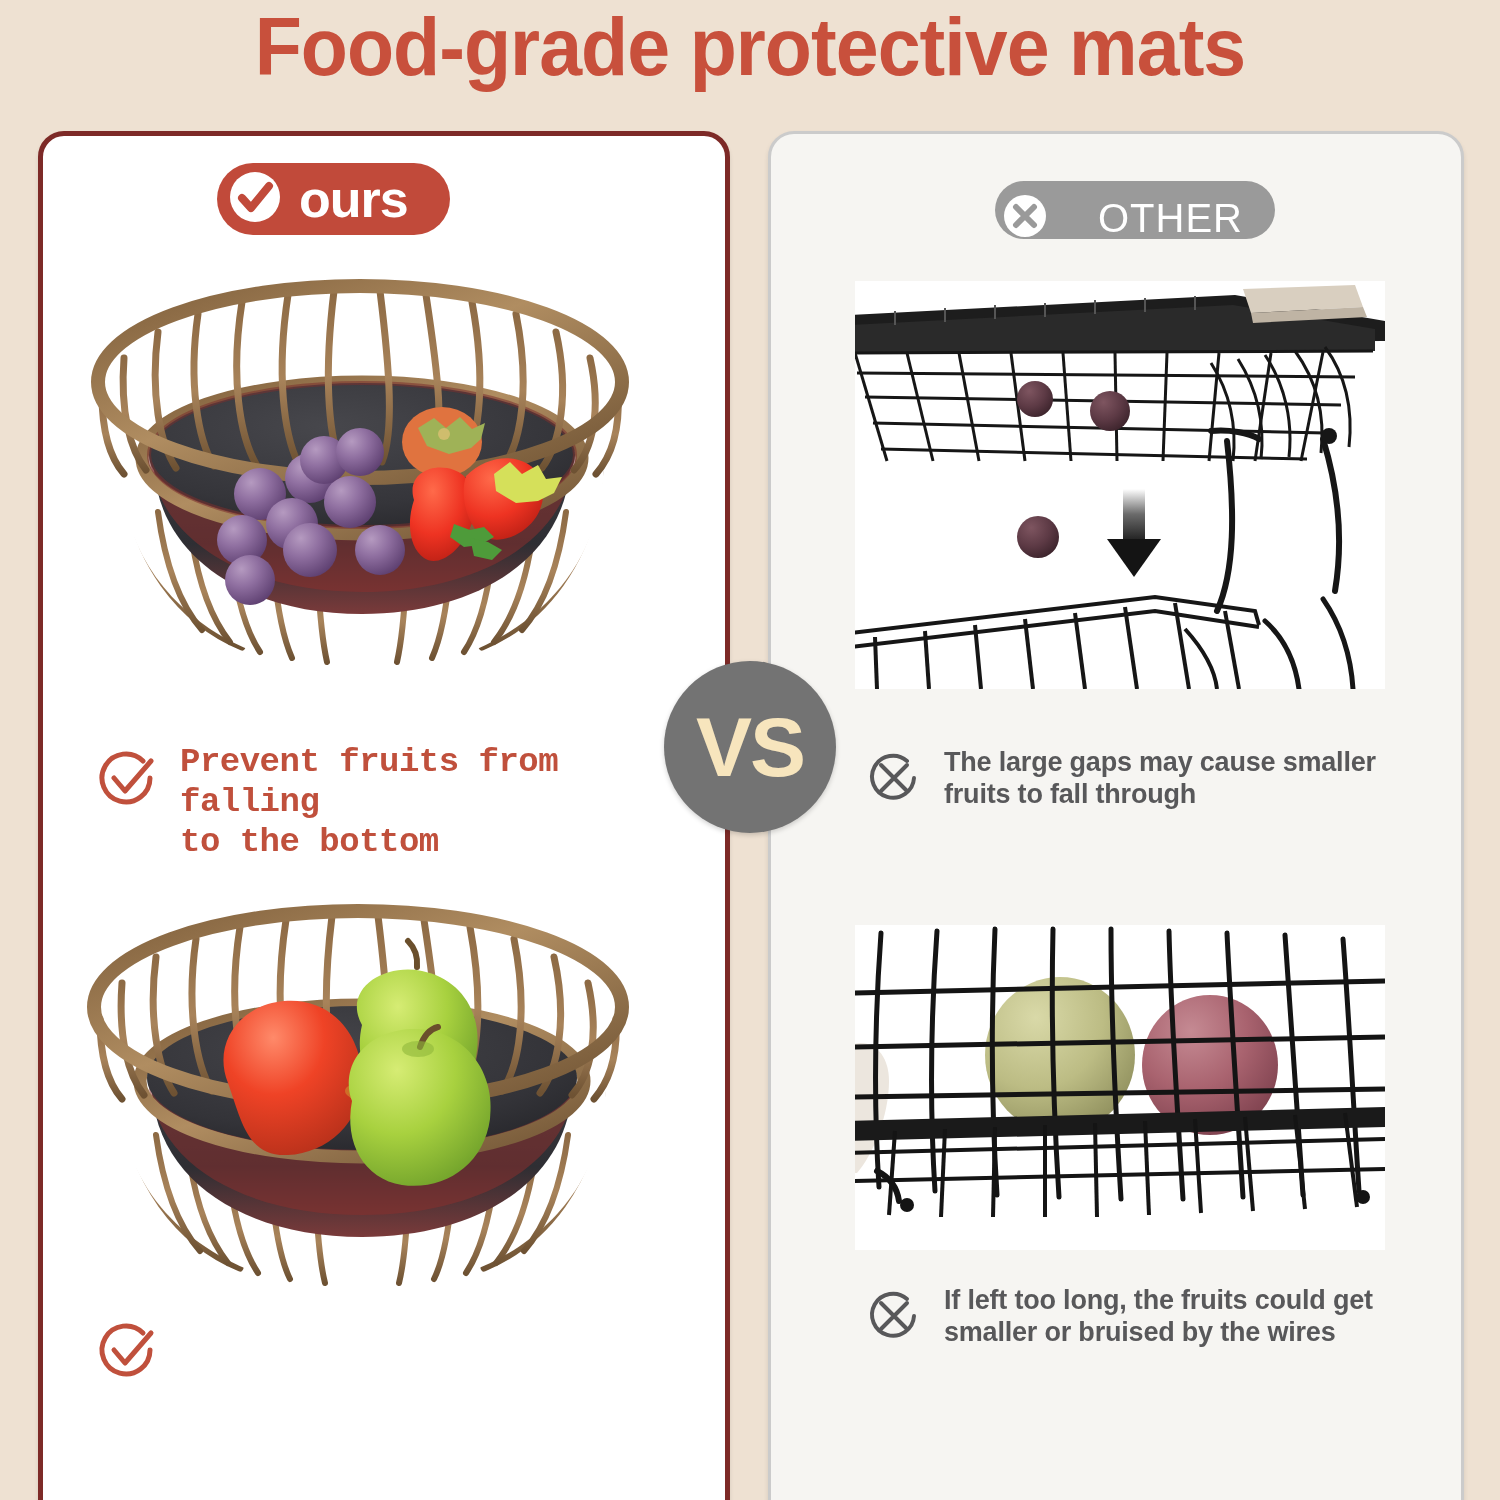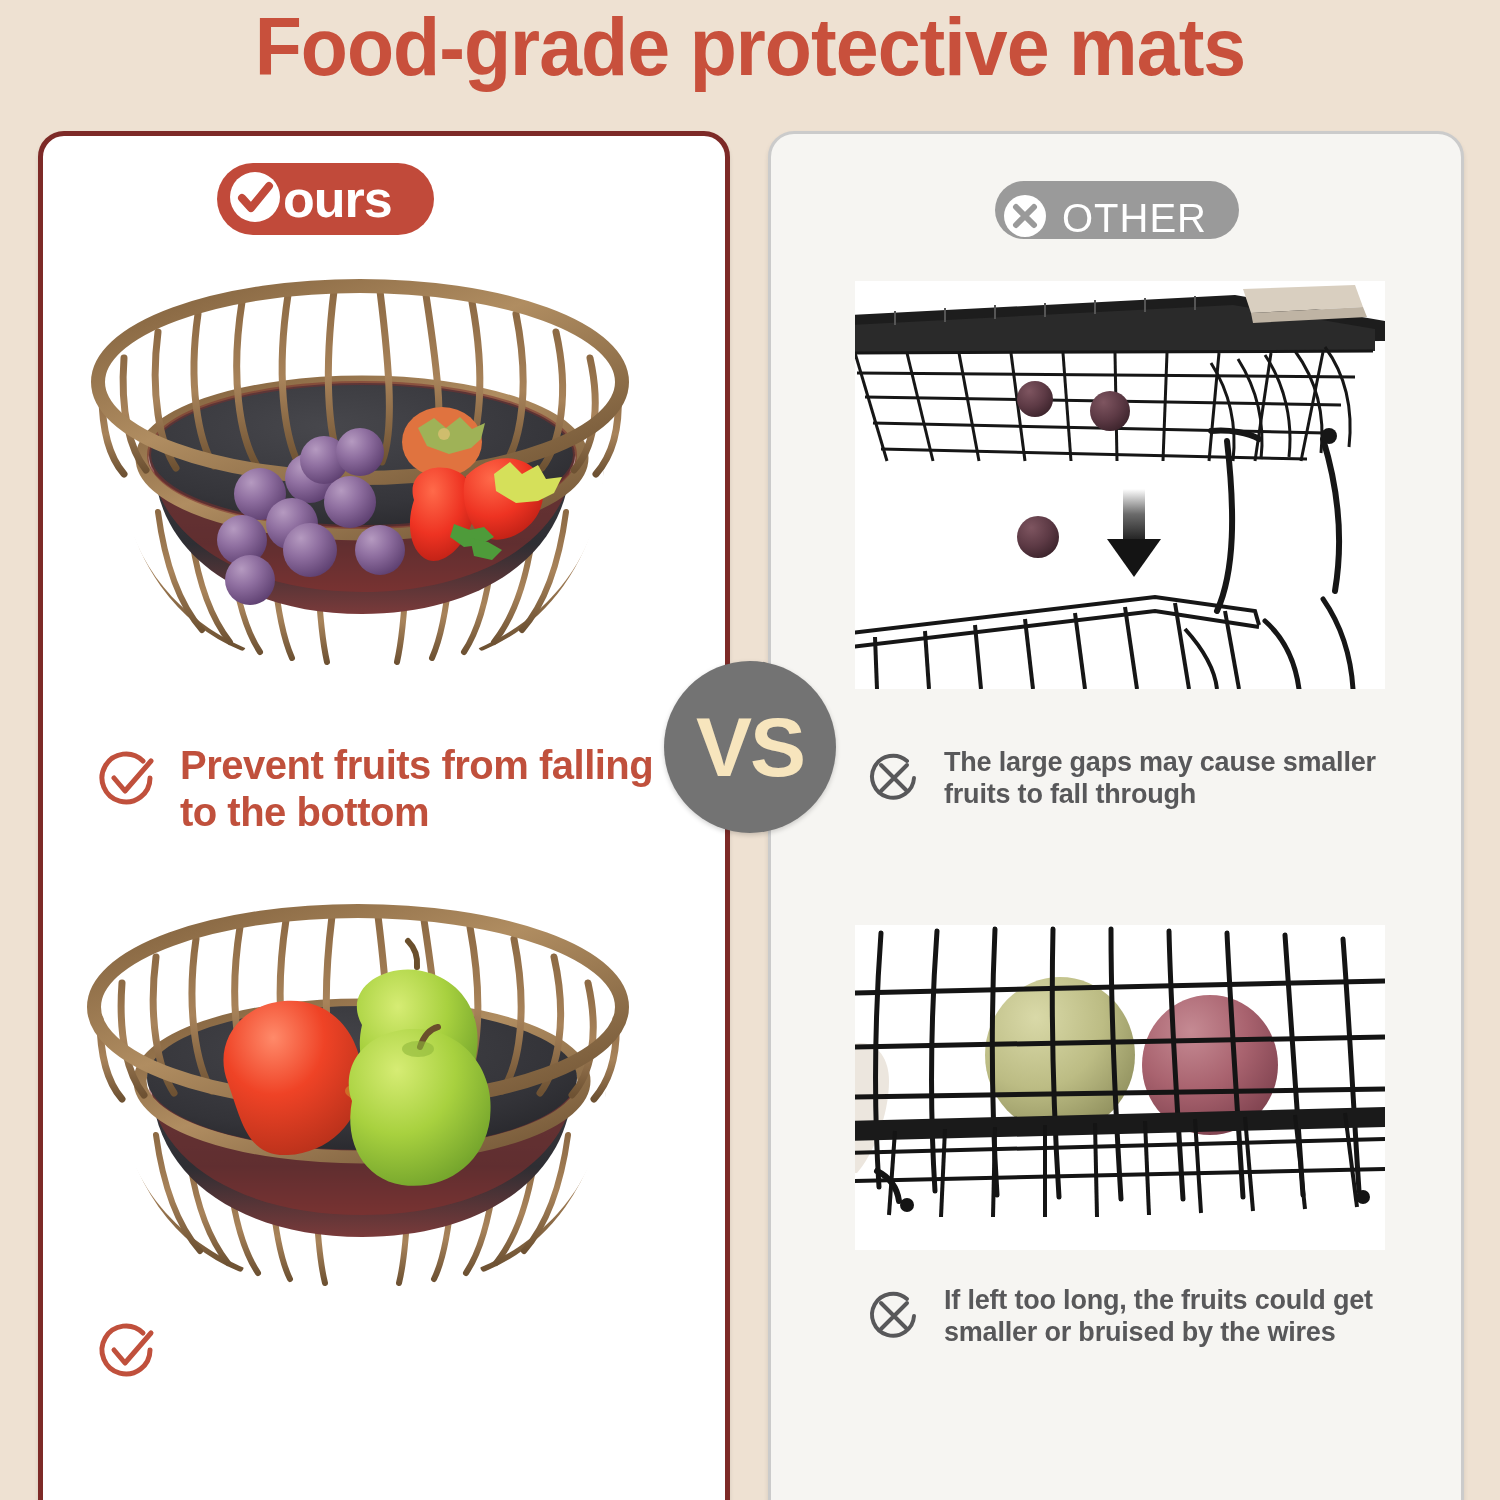--- a/index.html
+++ b/index.html
@@ -48,26 +48,27 @@
     position:absolute;display:flex;align-items:center;
     border-radius:999px;
     box-sizing:border-box;
   }
   #badge-ours{
     left:217px;top:163px;height:72px;padding:0 42px 0 10px;
     background:#c14a3a;
   }
   #badge-ours .badge-label{
     color:#ffffff;font-weight:bold;font-size:52px;
-    letter-spacing:-1px;
+    letter-spacing:-1px;margin-left:16px;
     font-family:"Liberation Sans",sans-serif;
   }
   #badge-other{
     left:995px;top:181px;height:58px;padding:16px 32px 0 7px;
     background:#9a9a9a;
+    gap:36px;
   }
   #badge-other .badge-label{
     color:#ffffff;font-size:40px;letter-spacing:1px;margin-left:14px;
     font-family:"Liberation Sans",sans-serif;
   }
   .badge-ico{flex:0 0 auto;display:block;}
 
   
   .photo{position:absolute;overflow:hidden;background:#ffffff;}
   #photo-ours-top{left:62px;top:262px;width:600px;height:430px;}
@@ -92,22 +93,23 @@
 
   
   .caption{position:absolute;display:flex;align-items:flex-start;}
   .caption .cap-ico{flex:0 0 auto;margin-top:4px;}
   .caption .cap-text{
     margin-left:22px;
     white-space:pre-line;
     line-height:1.18;
   }
   .cap-ours .cap-text{
-    color:#c0503c;font-weight:bold;font-size:40px;
+    color:#c0503c;font-weight:bold;font-size:34px;
     letter-spacing:-0.5px;
+    font-family:Liberation Mono, monospace;
   }
   .cap-other .cap-text{
     color:#58585a;font-size:27px;font-weight:bold;
     letter-spacing:-0.2px;line-height:1.2;
   }
   #cap-ours-1{left:96px;top:742px;width:580px;}
   #cap-ours-2{left:96px;top:1314px;width:580px;}
   #cap-other-1{left:866px;top:746px;width:560px;}
   #cap-other-2{left:866px;top:1284px;width:560px;}
 </style>

